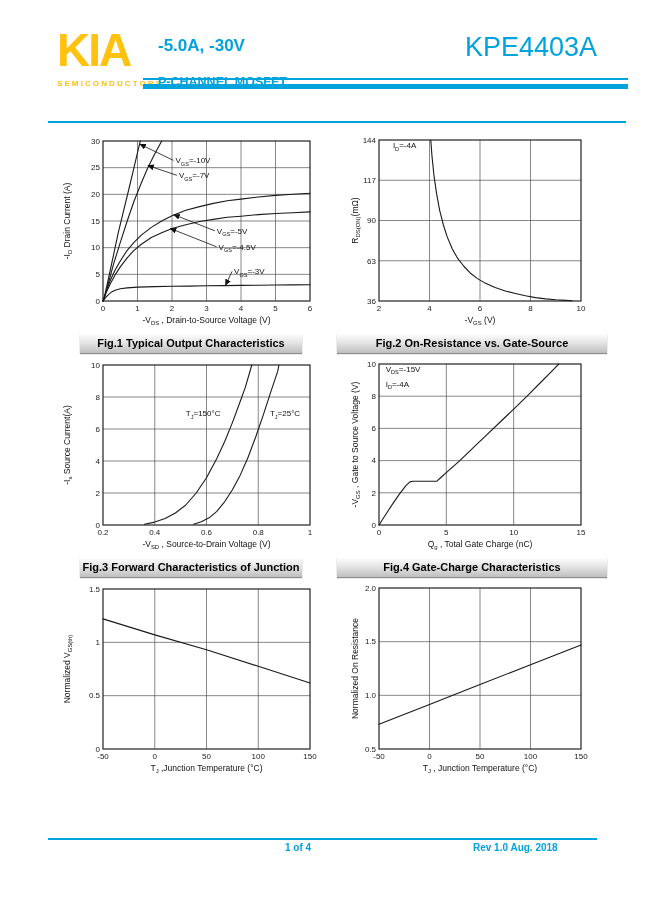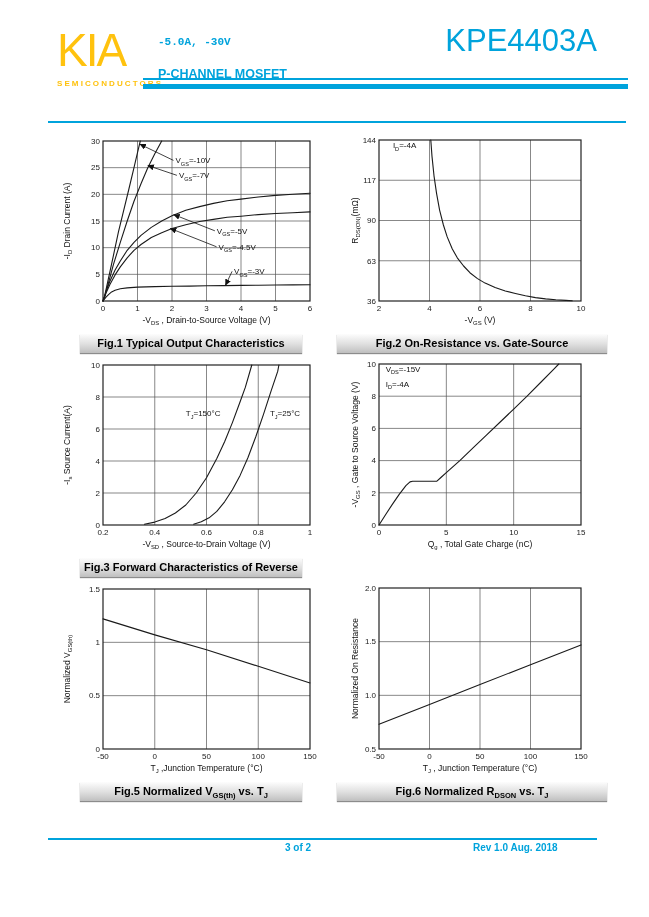--- a/index.html
+++ b/index.html
@@ -6,28 +6,28 @@
     --accent:#00a3dc;
     --logo-yellow:#ffc20e;
     --ink:#1a1a1a;
   }
   html,body{margin:0;padding:0;background:#ffffff;}
   .page{
     position:relative;width:649px;height:917px;background:#fff;overflow:hidden;
     font-family:"Liberation Sans", sans-serif;
   }
   
-  .logo-text{position:absolute;left:57px;top:27px;font-size:46px;font-weight:normal;
+  .logo-text{position:absolute;left:57px;top:27px;font-size:46px;font-weight:bold;
     letter-spacing:-2px;color:var(--logo-yellow);line-height:1;}
   .logo-sub{position:absolute;left:57px;top:79px;font-size:8px;font-weight:bold;
     letter-spacing:2.1px;color:var(--logo-yellow);}
   .spec-block{position:absolute;left:158px;top:35px;color:var(--accent);line-height:1.35;}
-  .spec-line1{font-size:11px;font-weight:bold;font-family:Liberation Mono, monospace;}
+  .spec-line1{font-size:17px;font-weight:bold;}
   .spec-line2{font-size:12.5px;font-weight:bold;margin-top:16px;}
-  .part-number{position:absolute;right:52px;top:23px;font-size:31px;color:var(--accent);}
+  .part-number{position:absolute;right:52px;top:32px;font-size:27px;color:var(--accent);}
   .rule-thin{position:absolute;left:143px;width:485px;top:78px;height:2px;background:var(--accent);}
   .rule-thick{position:absolute;left:143px;width:485px;top:84px;height:5px;background:var(--accent);}
   .section-title{position:absolute;left:57px;top:99px;font-size:15px;font-weight:bold;color:var(--accent);}
   .section-underline{position:absolute;left:48px;width:578px;top:121px;height:1.5px;background:var(--accent);}
   
   figure.fig{position:absolute;margin:0;width:262px;}
   figure.fig svg{display:block;}
   .caption{
     display:block;font-size:11px;font-weight:bold;color:#000;text-align:center;
     height:19px;line-height:19px;
@@ -209,21 +209,21 @@
           <text text-anchor="middle" class="axis" transform="translate(13,90) rotate(-90)"><tspan>-I</tspan><tspan dy="2.4" font-size="70%">s</tspan><tspan dy="-2.4"> Source Current(A)</tspan></text>
           <g>
             <path d="M87.4,169.2L97.8,167.1L108.1,163.6L118.4,158.0L128.8,150.0L139.2,138.0L149.5,122.8L159.8,103.6L167.6,86.8L175.4,67.6L183.1,46.8L188.3,32.4L194.8,10.0" class="curve"></path>
             <path d="M136.6,169.2L144.3,166.8L152.1,162.8L159.8,156.4L167.6,146.8L175.4,134.8L183.1,120.4L190.9,102.8L198.7,82.0L206.4,59.6L214.2,35.6L220.7,16.4L221.9,10.0" class="curve"></path>
           </g>
           <g>
             <text x="128.8" y="61.2" class="ann"><tspan>T</tspan><tspan dy="2.4" font-size="70%">J</tspan><tspan dy="-2.4">=150°C</tspan></text>
             <text x="212.89375" y="61.2" class="ann"><tspan>T</tspan><tspan dy="2.4" font-size="70%">J</tspan><tspan dy="-2.4">=25°C</tspan></text>
           </g>
         </svg>
-      <figcaption class="caption">Fig.3 Forward Characteristics of Reverse</figcaption>
+      <figcaption class="caption">Fig.3 Forward Characteristics of Junction</figcaption>
     </figure>
     <figure class="fig col-right" style="left:347px;top:355px">
       <svg width="262" height="196" viewBox="0 0 262 196">
           <defs>
             <marker id="ah3" markerWidth="7" markerHeight="7" refX="6" refY="3" orient="auto" markerUnits="userSpaceOnUse">
               <path d="M0,0L6.5,3L0,6Z" fill="#111"></path>
             </marker>
           </defs>
           <g>
             <line x1="99.33333333333333" y1="9" x2="99.33333333333333" y2="170" class="grid"></line>
@@ -251,20 +251,21 @@
           <text x="133" y="192" text-anchor="middle" class="axis"><tspan>Q</tspan><tspan dy="2.4" font-size="70%">g</tspan><tspan dy="-2.4"> , Total Gate Charge (nC)</tspan></text>
           <text text-anchor="middle" class="axis" transform="translate(11,89.5) rotate(-90)"><tspan>-V</tspan><tspan dy="2.4" font-size="70%">GS</tspan><tspan dy="-2.4"> , Gate to Source Voltage (V)</tspan></text>
           <g>
             <path d="M32.0,170.0L38.7,159.5L45.5,149.1L52.2,139.4L58.9,130.6L63.0,126.9L65.7,126.2L89.9,126.2L93.9,122.5L99.3,117.7L112.8,105.6L126.3,92.7L139.7,79.8L153.2,67.0L166.7,54.1L180.1,41.2L193.6,27.5L207.1,13.8L211.8,9.0" class="curve"></path>
           </g>
           <g>
             <text x="38.733333333333334" y="17.05" class="ann"><tspan>V</tspan><tspan dy="2.4" font-size="70%">DS</tspan><tspan dy="-2.4">=-15V</tspan></text>
             <text x="38.733333333333334" y="31.540000000000006" class="ann"><tspan>I</tspan><tspan dy="2.4" font-size="70%">D</tspan><tspan dy="-2.4">=-4A</tspan></text>
           </g>
         </svg>
+      <figcaption class="caption">Fig.4 Gate-Charge Characteristics</figcaption>
     </figure>
     <figure class="fig col-left" style="left:57px;top:579px">
       <svg width="262" height="196" viewBox="0 0 262 196">
           <defs>
             <marker id="ah4" markerWidth="7" markerHeight="7" refX="6" refY="3" orient="auto" markerUnits="userSpaceOnUse">
               <path d="M0,0L6.5,3L0,6Z" fill="#111"></path>
             </marker>
           </defs>
           <g>
             <line x1="97.75" y1="10" x2="97.75" y2="170" class="grid"></line>
@@ -287,21 +288,20 @@
             <text x="43" y="66.13333333333333" text-anchor="end">1</text>
             <text x="43" y="12.8" text-anchor="end">1.5</text>
           </g>
           <text x="149.5" y="192" text-anchor="middle" class="axis"><tspan>T</tspan><tspan dy="2.4" font-size="70%">J</tspan><tspan dy="-2.4"> ,Junction Temperature (°C)</tspan></text>
           <text text-anchor="middle" class="axis" transform="translate(13,90) rotate(-90)"><tspan>Normalized V</tspan><tspan dy="2.4" font-size="70%">GS(th)</tspan></text>
           <g>
             <path d="M46.0,39.9L97.8,55.9L149.5,70.8L201.3,87.3L253.0,103.9" class="curve"></path>
           </g>
           <g></g>
         </svg>
-      <figcaption class="caption">Fig.5 Normalized V<sub>GS(th)</sub> vs. T<sub>J</sub></figcaption>
     </figure>
     <figure class="fig col-right" style="left:347px;top:579px">
       <svg width="262" height="196" viewBox="0 0 262 196">
           <defs>
             <marker id="ah5" markerWidth="7" markerHeight="7" refX="6" refY="3" orient="auto" markerUnits="userSpaceOnUse">
               <path d="M0,0L6.5,3L0,6Z" fill="#111"></path>
             </marker>
           </defs>
           <g>
             <line x1="82.5" y1="9" x2="82.5" y2="170" class="grid"></line>
@@ -324,23 +324,22 @@
             <text x="29" y="65.46666666666667" text-anchor="end">1.5</text>
             <text x="29" y="11.8" text-anchor="end">2.0</text>
           </g>
           <text x="133" y="192" text-anchor="middle" class="axis"><tspan>T</tspan><tspan dy="2.4" font-size="70%">J</tspan><tspan dy="-2.4"> , Junction Temperature (°C)</tspan></text>
           <text text-anchor="middle" class="axis" transform="translate(11,89.5) rotate(-90)"><tspan>Normalized On Resistance</tspan></text>
           <g>
             <path d="M32.0,145.3L82.5,125.5L133.0,105.6L183.5,85.7L234.0,65.9" class="curve"></path>
           </g>
           <g></g>
         </svg>
-      <figcaption class="caption">Fig.6 Normalized R<sub>DSON</sub> vs. T<sub>J</sub></figcaption>
     </figure>
   </main>
 
   <footer>
     <div class="footer-rule"></div>
-    <div class="page-num">3 of 2</div>
+    <div class="page-num">1 of 4</div>
     <div class="rev">Rev 1.0 Aug. 2018</div>
   </footer>
 
 </div>
 
 </body></html>

